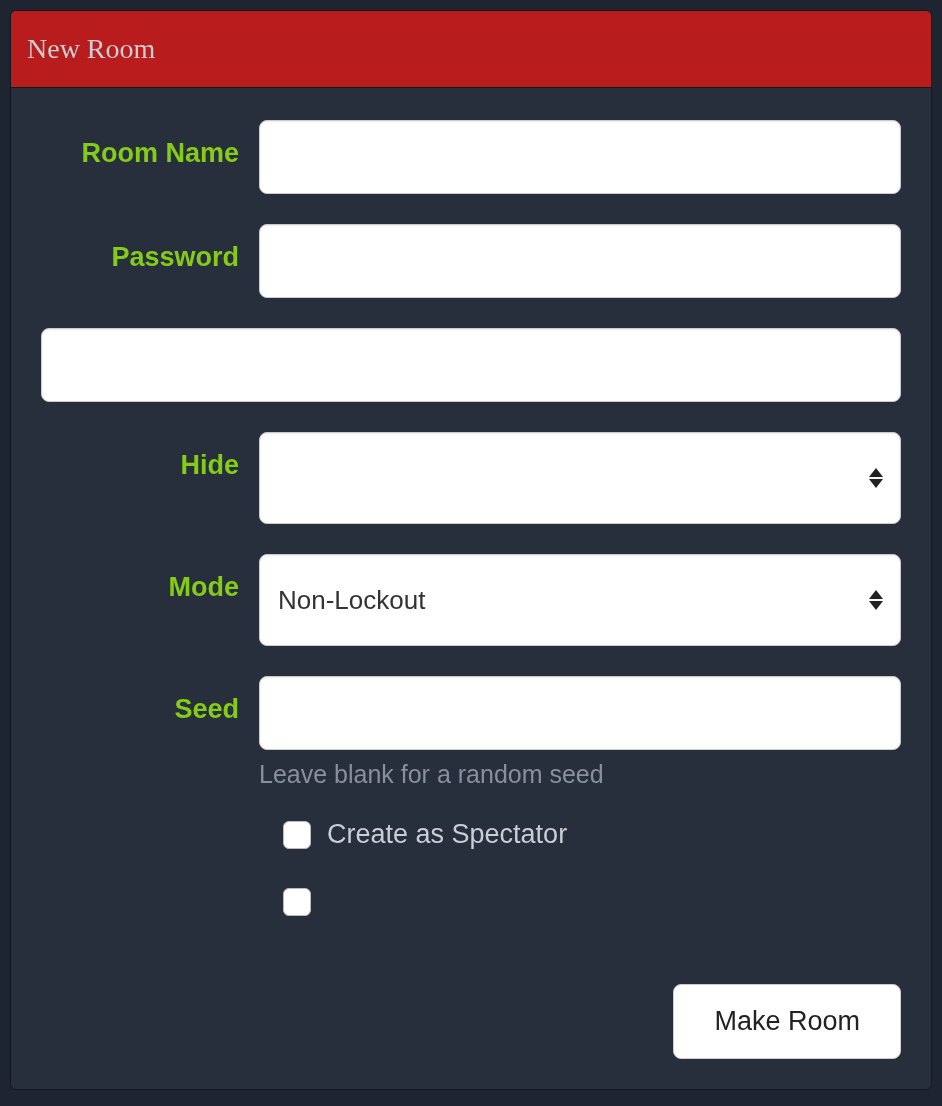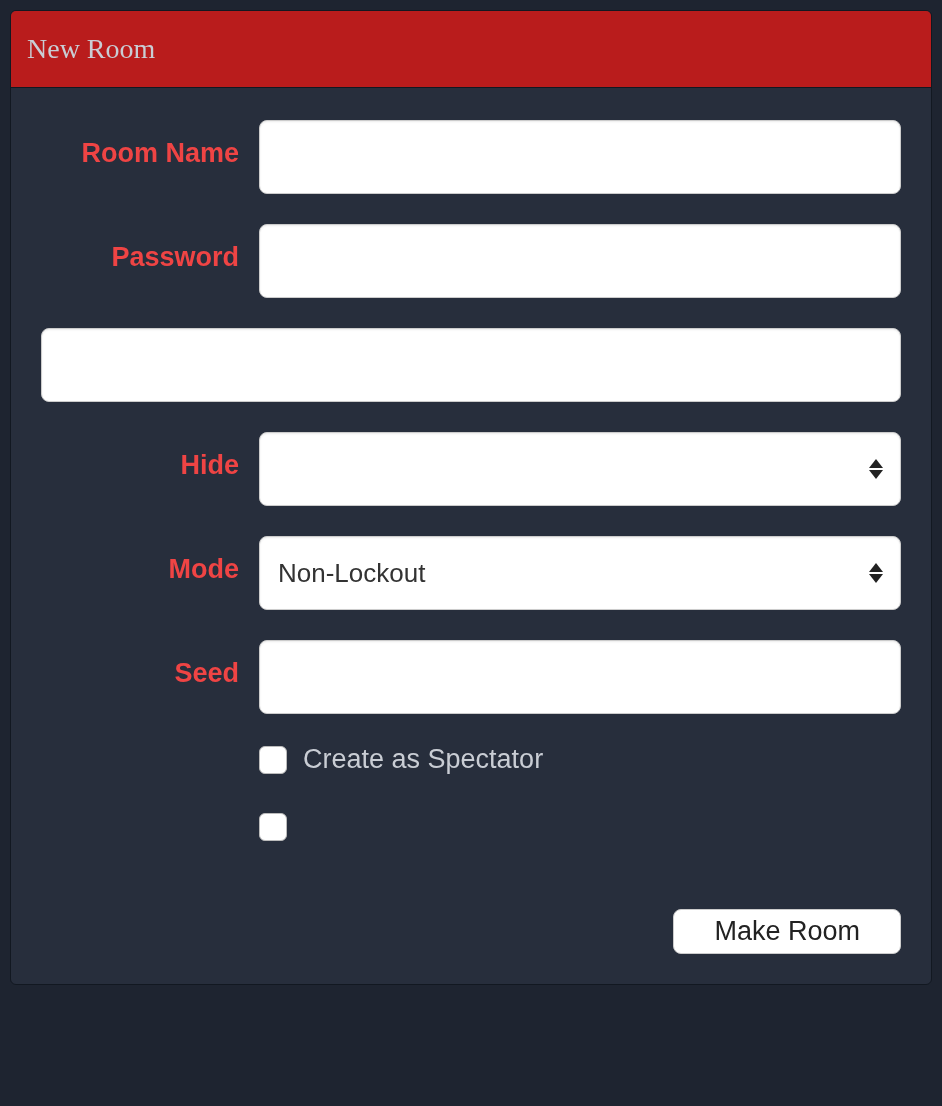--- a/index.html
+++ b/index.html
@@ -40,21 +40,21 @@
       margin-bottom: 30px;
     }
     .form-row:last-child {
       margin-bottom: 0;
     }
     .form-label {
       width: 218px;
       text-align: right;
       padding-right: 20px;
       padding-top: 18px;
-      color: #ef4444;
+      color: #84cc16;
       font-size: 27px;
       font-weight: 700;
     }
     .form-control-wrap {
       flex: 1;
     }
     .text-input {
       width: 100%;
       height: 74px;
       background: #fff;
@@ -64,21 +64,21 @@
       font-size: 26px;
       color: #333;
       box-shadow: inset 0 1px 2px rgba(0,0,0,0.08);
     }
     .select-wrap {
       position: relative;
       width: 100%;
     }
     .select-input {
       width: 100%;
-      height: 74px;
+      height: 92px;
       background: #fff;
       border: 1px solid #ccc;
       border-radius: 8px;
       padding: 0 42px 0 18px;
       font-size: 26px;
       color: #333;
       appearance: none;
       -webkit-appearance: none;
       box-shadow: inset 0 1px 2px rgba(0,0,0,0.08);
     }
@@ -110,20 +110,21 @@
       margin-top: 10px;
     }
     .checkbox-rows {
       flex: 1;
     }
     .checkbox-row {
       display: flex;
       align-items: center;
       gap: 16px;
       margin-bottom: 38px;
+      margin-left: 24px;
     }
     .checkbox-box {
       width: 28px;
       height: 28px;
       background: #fff;
       border: 1px solid #bbb;
       border-radius: 6px;
       cursor: pointer;
     }
     .checkbox-label {
@@ -133,21 +134,21 @@
     .button-row {
       display: flex;
       justify-content: flex-end;
     }
     .submit-btn {
       background: #fff;
       color: #222;
       border: 1px solid #ccc;
       border-radius: 8px;
       font-size: 27px;
-      padding: 6px 40px;
+      padding: 21px 40px;
       cursor: pointer;
       font-family: inherit;
     }
     .offset-col {
       width: 218px;
     }
   </style>
 </head>
 <body>
 
@@ -204,20 +205,21 @@
             <div class="sa-down"></div>
           </div>
         </div>
       </div>
     </div>
 
     <div class="form-row">
       <div class="form-label">Seed</div>
       <div class="form-control-wrap">
         <input type="text" class="text-input" value="" style="">
+        <div class="help-text">Leave blank for a random seed</div>
       </div>
     </div>
 
     <div class="form-row">
       <div class="offset-col"></div>
       <div class="checkbox-rows">
         <div class="checkbox-row">
           <div class="checkbox-box"></div>
           <div class="checkbox-label">Create as Spectator</div>
         </div>

